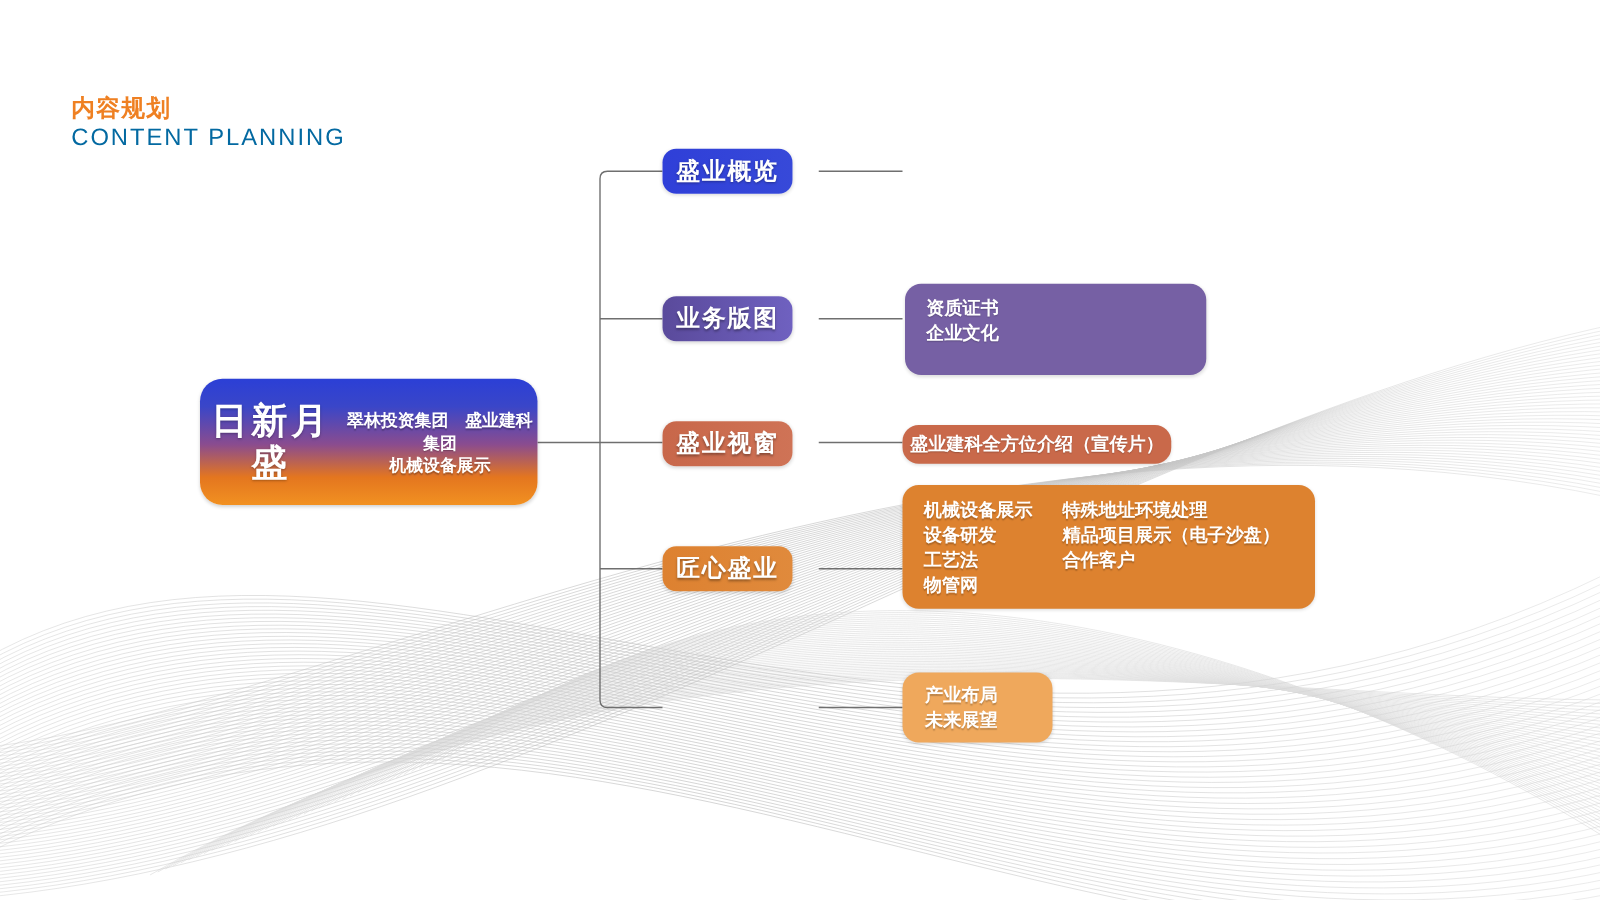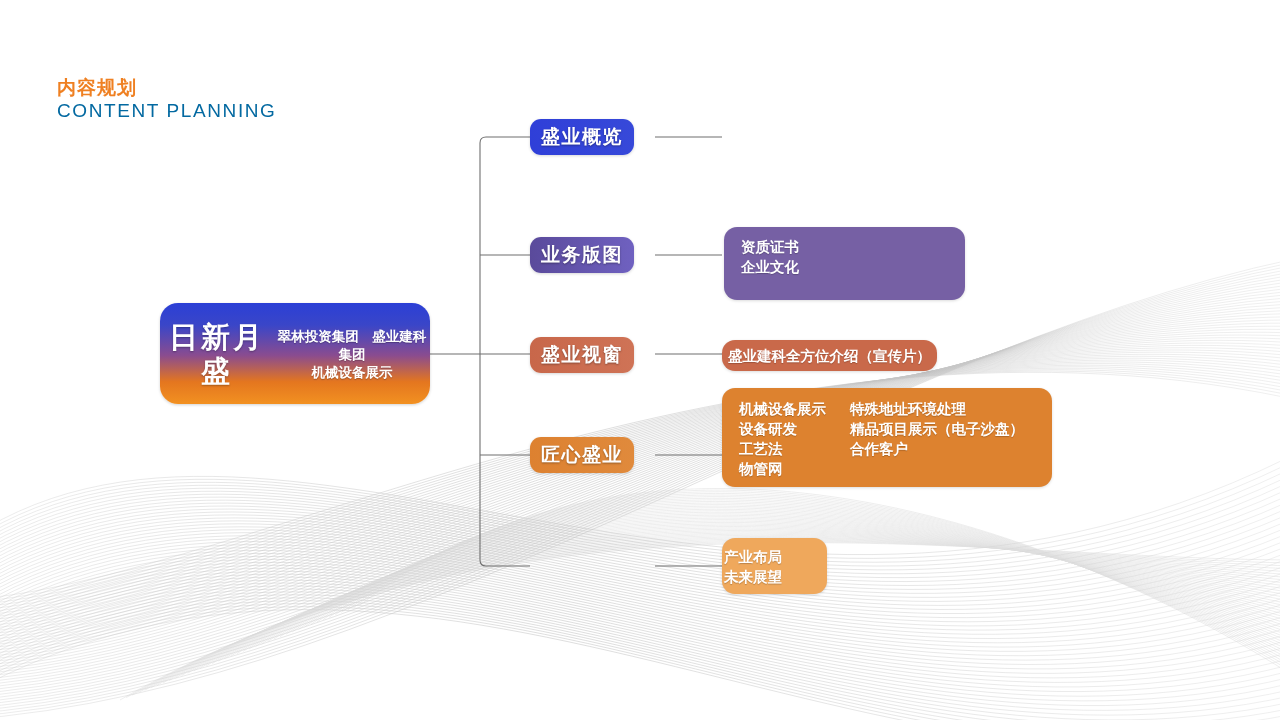--- a/index.html
+++ b/index.html
@@ -75,21 +75,21 @@
   .panel .col{display:flex;flex-direction:column;}
   .panel .col span{white-space:nowrap;}
 
   #panel0{left:722px;top:84px;width:241px;height:106px;background:#4460b4;padding:11px 0 0 17px;}
   #panel1{left:724px;top:227px;width:241px;height:73px;background:#7660a4;padding:10px 0 0 17px;}
   #panel2{left:722px;top:340px;width:215px;height:31px;background:#c9694a;
           display:flex;align-items:center;justify-content:center;padding:0;}
   #panel3{left:722px;top:388px;width:330px;height:99px;background:#dd822f;
           padding:11px 0 0 17px;display:flex;flex-direction:row;gap:24px;}
   #panel3 .col2{min-width:152px;}
-  #panel4{left:722px;top:538px;width:105px;height:56px;background:#efa85c;padding:9px 0 0 2px;}
+  #panel4{left:722px;top:538px;width:120px;height:56px;background:#efa85c;padding:9px 0 0 18px;}
 </style>
 </head>
 <body>
 
 <div id="stage">
 
   <svg id="bg-mesh" viewBox="0 0 1280 720" preserveAspectRatio="none" aria-hidden="true">
     <defs>
       <linearGradient id="meshFade" x1="0" y1="0" x2="1" y2="0">
         <stop offset="0%" stop-color="#c9c9c9" stop-opacity="0.55"></stop>

